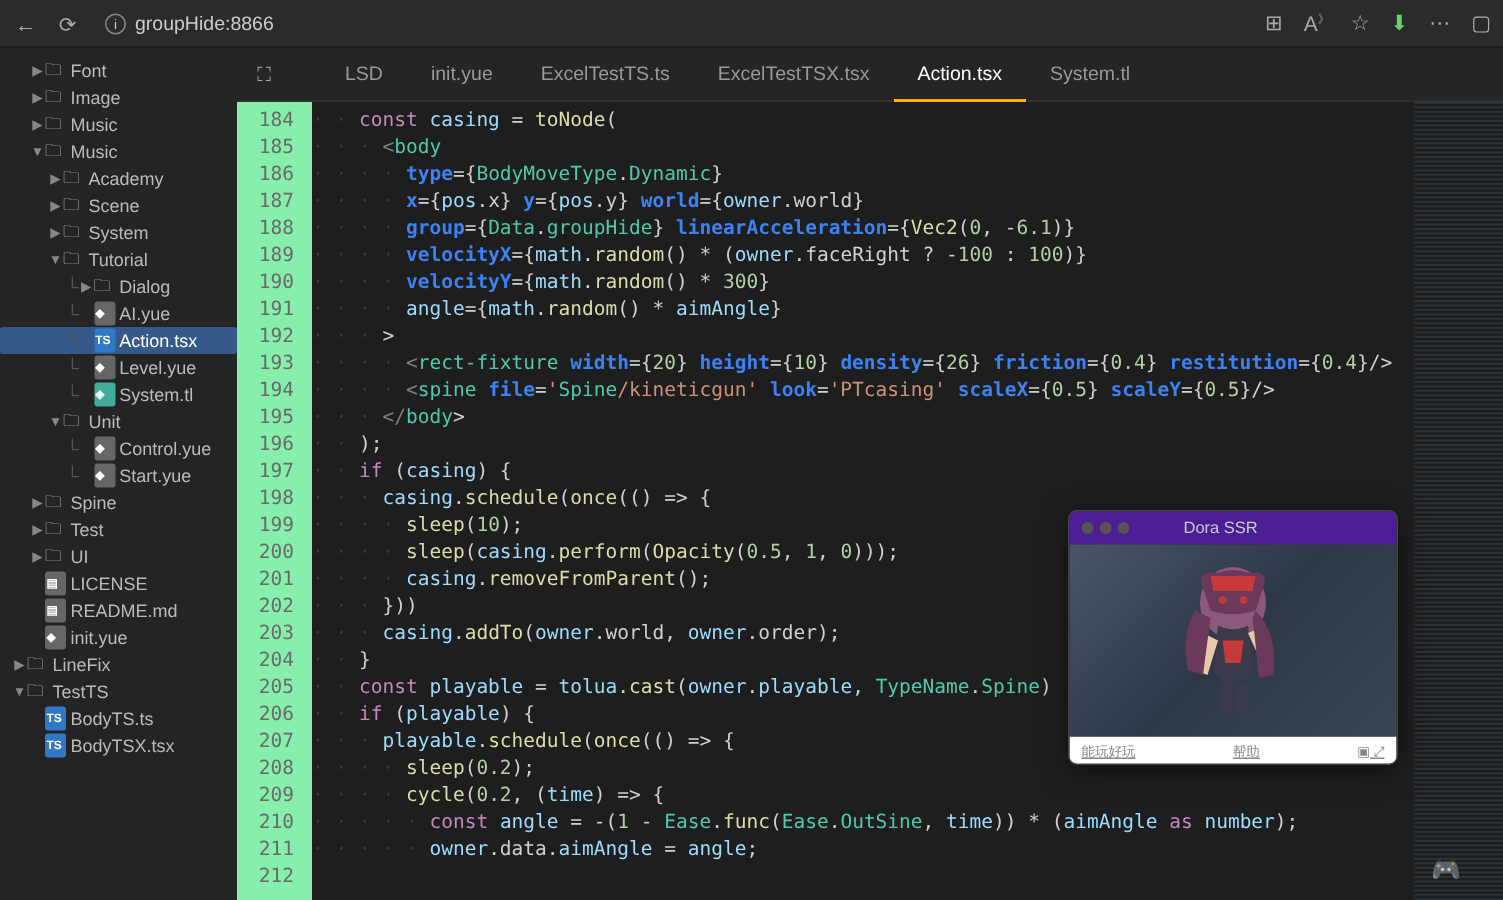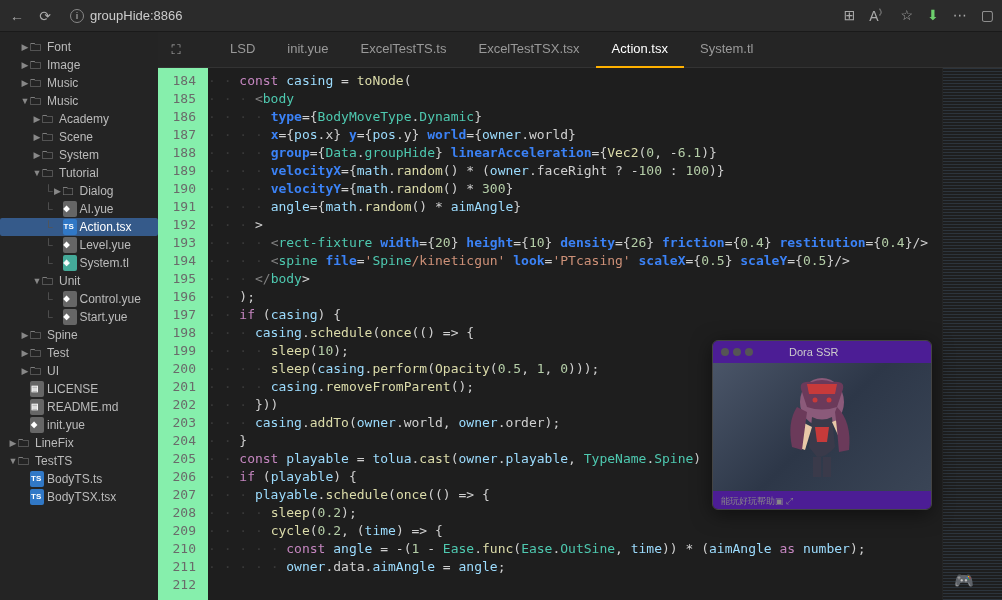--- a/index.html
+++ b/index.html
@@ -148,21 +148,21 @@
   color: #ccc;
 }
 .preview-title .dots { display:flex; gap:4px; margin-right: 36px;}
 .preview-title .dot { width:8px; height:8px; border-radius:50%; background:#555; }
 .preview-body {
   height: 128px;
   background: linear-gradient(135deg, #4a5568 0%, #2d3748 50%, #3a4556 100%);
   position: relative;
   display:flex; align-items:center; justify-content:center;
 }
-.preview-bottom { height: 20px; background: #4c1d95; display:flex; align-items:center; padding: 0 8px; font-size:9px; color:#888;}
+.preview-bottom { height: 20px; background: #ffffff; display:flex; align-items:center; justify-content:space-between; padding: 0 8px; font-size:9px; color:#888;text-decoration:underline;}
 .anime-char { width: 90px; height: 110px; position: relative; }
 
 .controller-icon { position: absolute; right: 28px; bottom: 10px; color: #555; font-size: 16px; }
 
 ::-webkit-scrollbar { width: 8px; }
 ::-webkit-scrollbar-thumb { background: #444; }
 </style>
 </head>
 <body>
 

